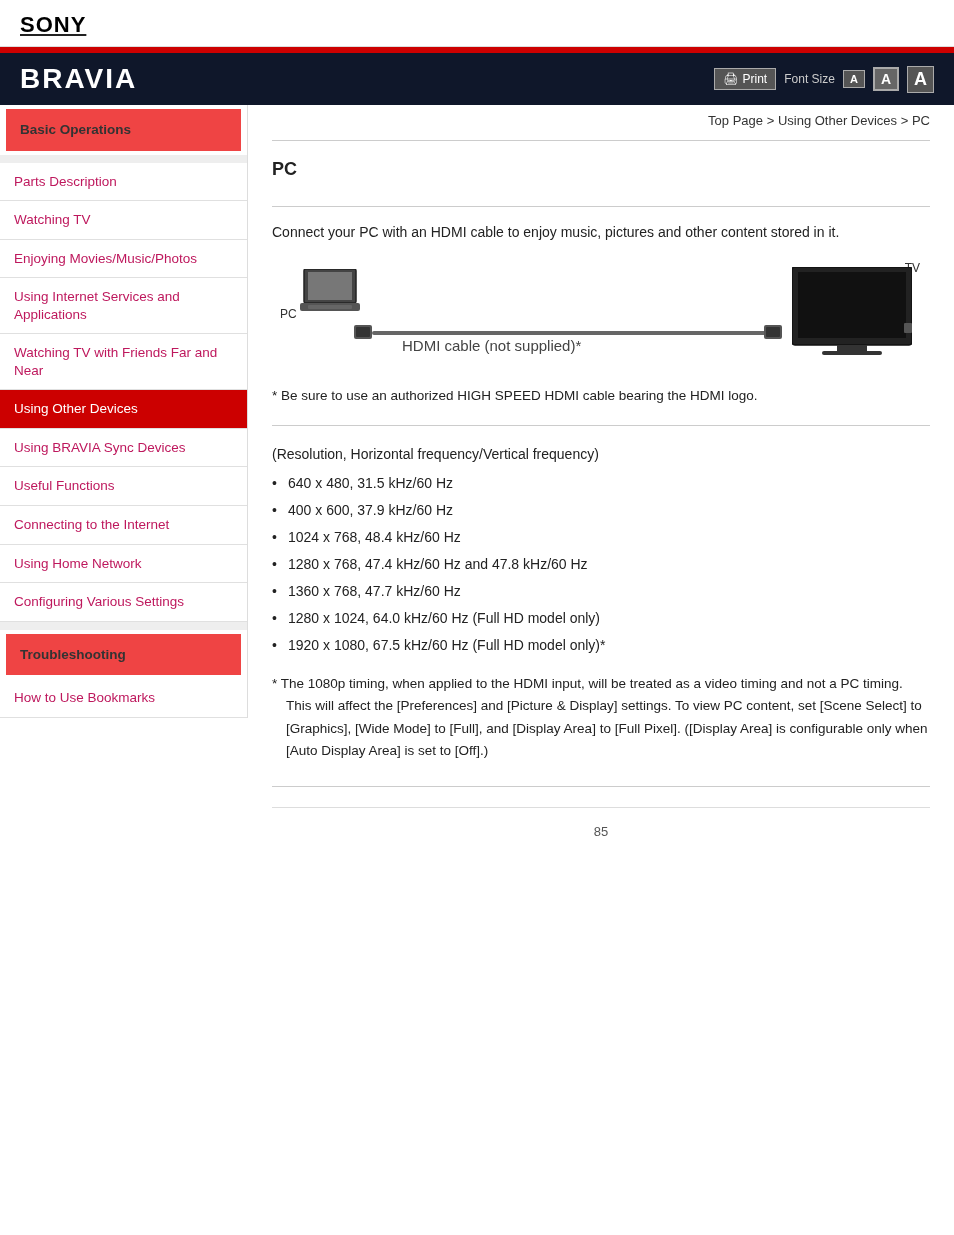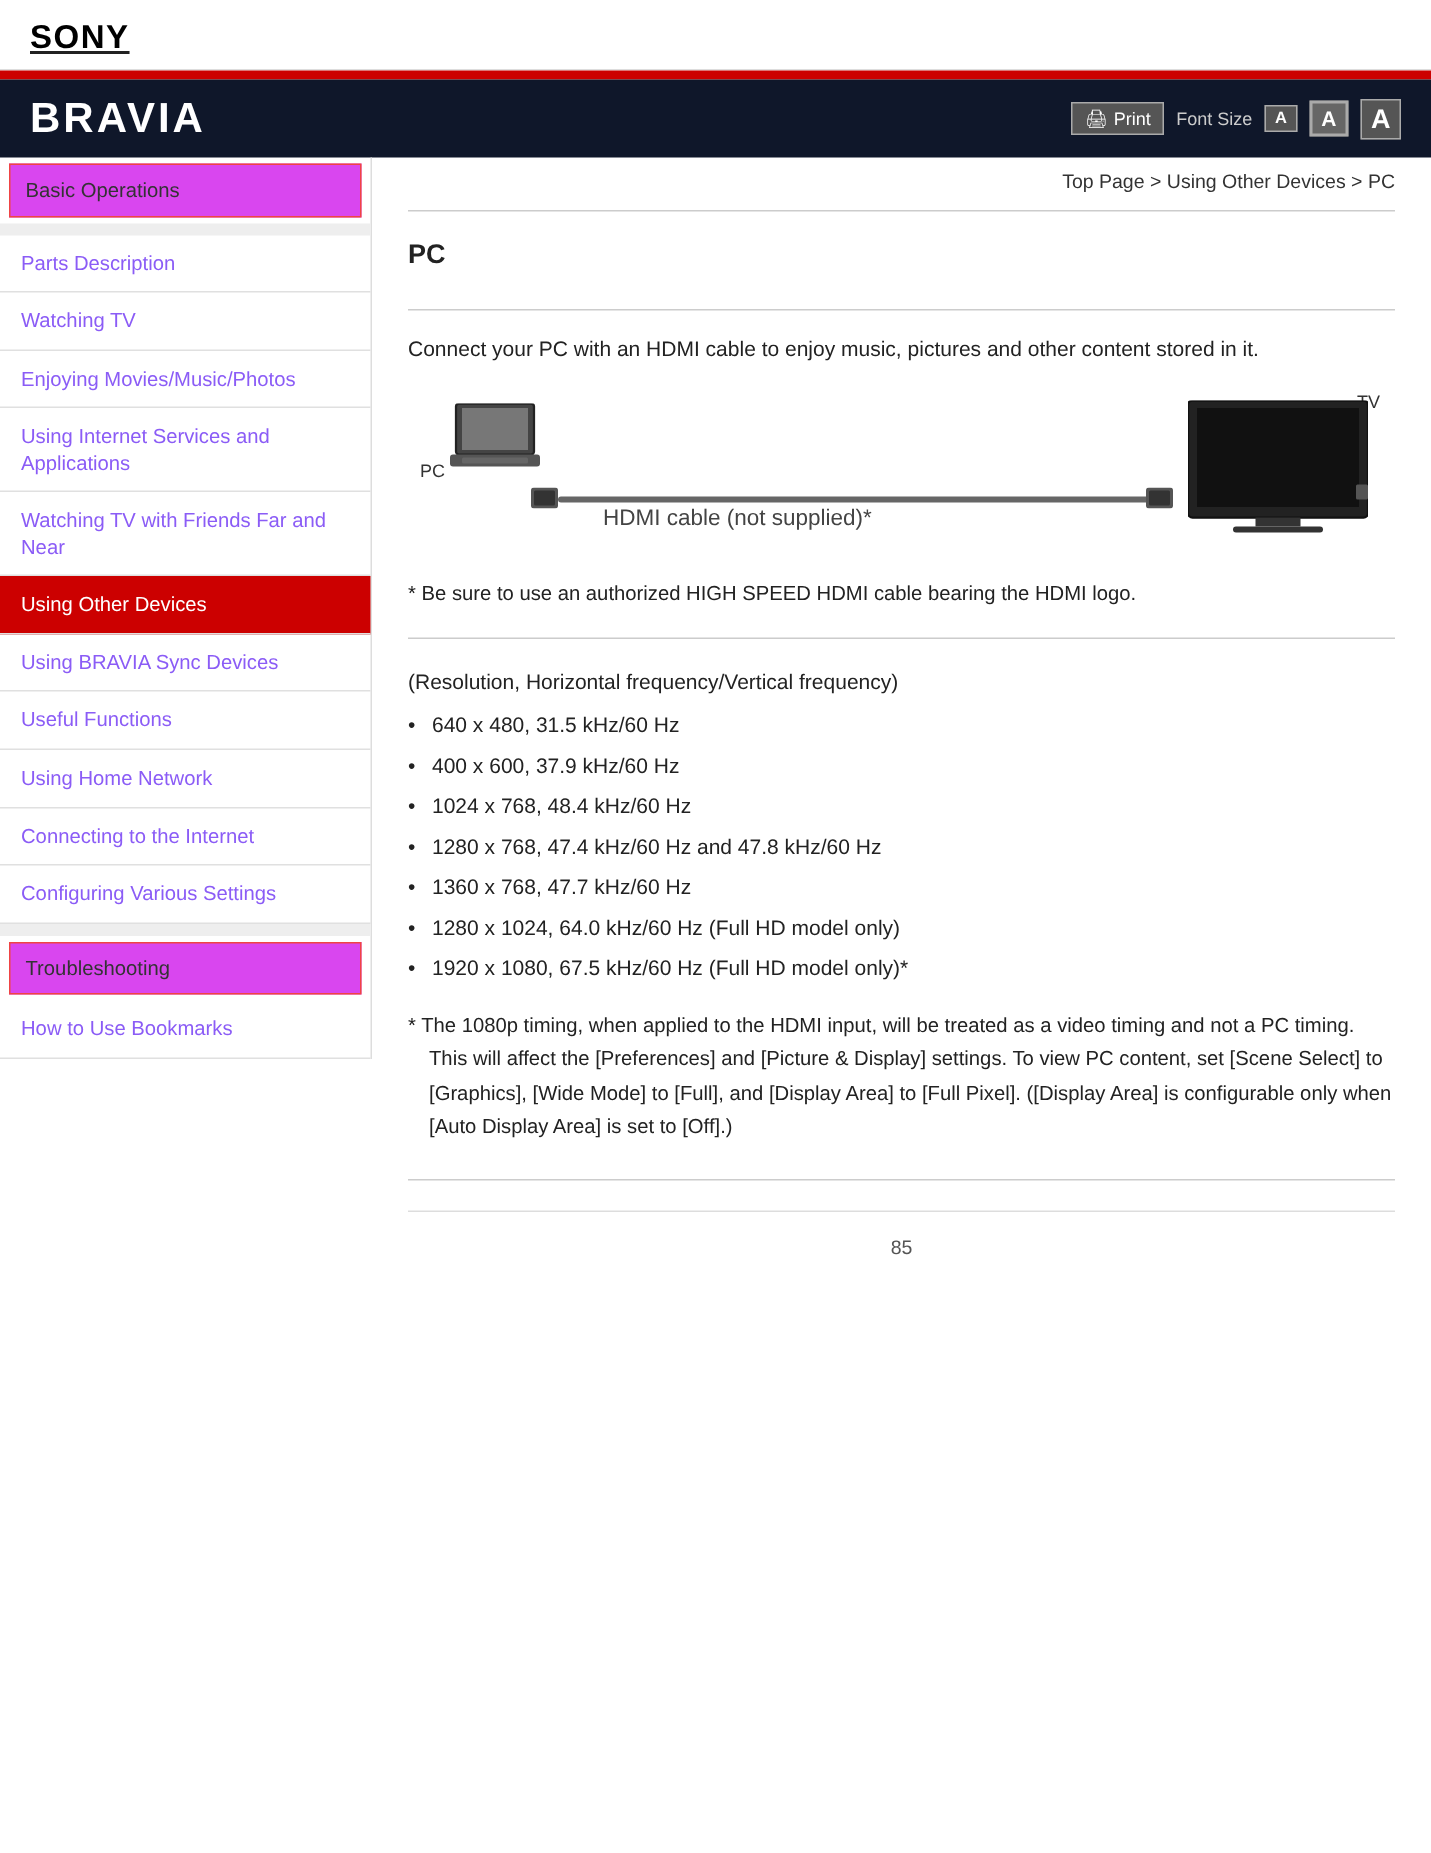--- a/index.html
+++ b/index.html
@@ -48,29 +48,29 @@
     
     .main-layout { display: flex; align-items: flex-start; }
 
     
     .sidebar { width: 248px; min-width: 248px; padding: 0; border-right: 1px solid #ddd; }
     .sidebar-item {
       padding: 10px 14px;
       border-bottom: 1px solid #e0e0e0;
       cursor: pointer;
       font-size: 13.5px;
-      color: #8b5cf6;
+      color: #be185d;
       line-height: 1.3;
     }
     .sidebar-item.active { background: #cc0000; color: #fff; }
     .sidebar-item.section-header {
-      background: #d946ef;
-      font-weight: normal;
+      background: #ef4444;
+      font-weight: bold;
       color: #333;
-      border: 1px solid #ef4444;
+      border: 4px solid #ef4444;
       margin: 4px 6px;
       padding: 8px 10px;
     }
 
     
     .content { flex: 1; padding: 0 24px 24px 24px; }
 
     
     .breadcrumb { text-align: right; padding: 8px 0 4px 0; font-size: 13px; color: #0066cc; }
     .breadcrumb a { color: #0066cc; text-decoration: none; }
@@ -161,25 +161,25 @@
 
     <div class="sidebar-item">
       <span>Using BRAVIA Sync Devices</span>
     </div>
 
     <div class="sidebar-item">
       <span>Useful Functions</span>
     </div>
 
     <div class="sidebar-item">
+      <span>Connecting to the Internet</span>
+    </div>
+
+    <div class="sidebar-item">
       <span>Using Home Network</span>
-    </div>
-
-    <div class="sidebar-item">
-      <span>Connecting to the Internet</span>
     </div>
 
     <div class="sidebar-item">
       <span>Configuring Various Settings</span>
     </div>
     <hr style="border:none; border-top:8px solid #eee; margin:0;">
 
     <div class="sidebar-item section-header">
       <span>Troubleshooting</span>
     </div>

